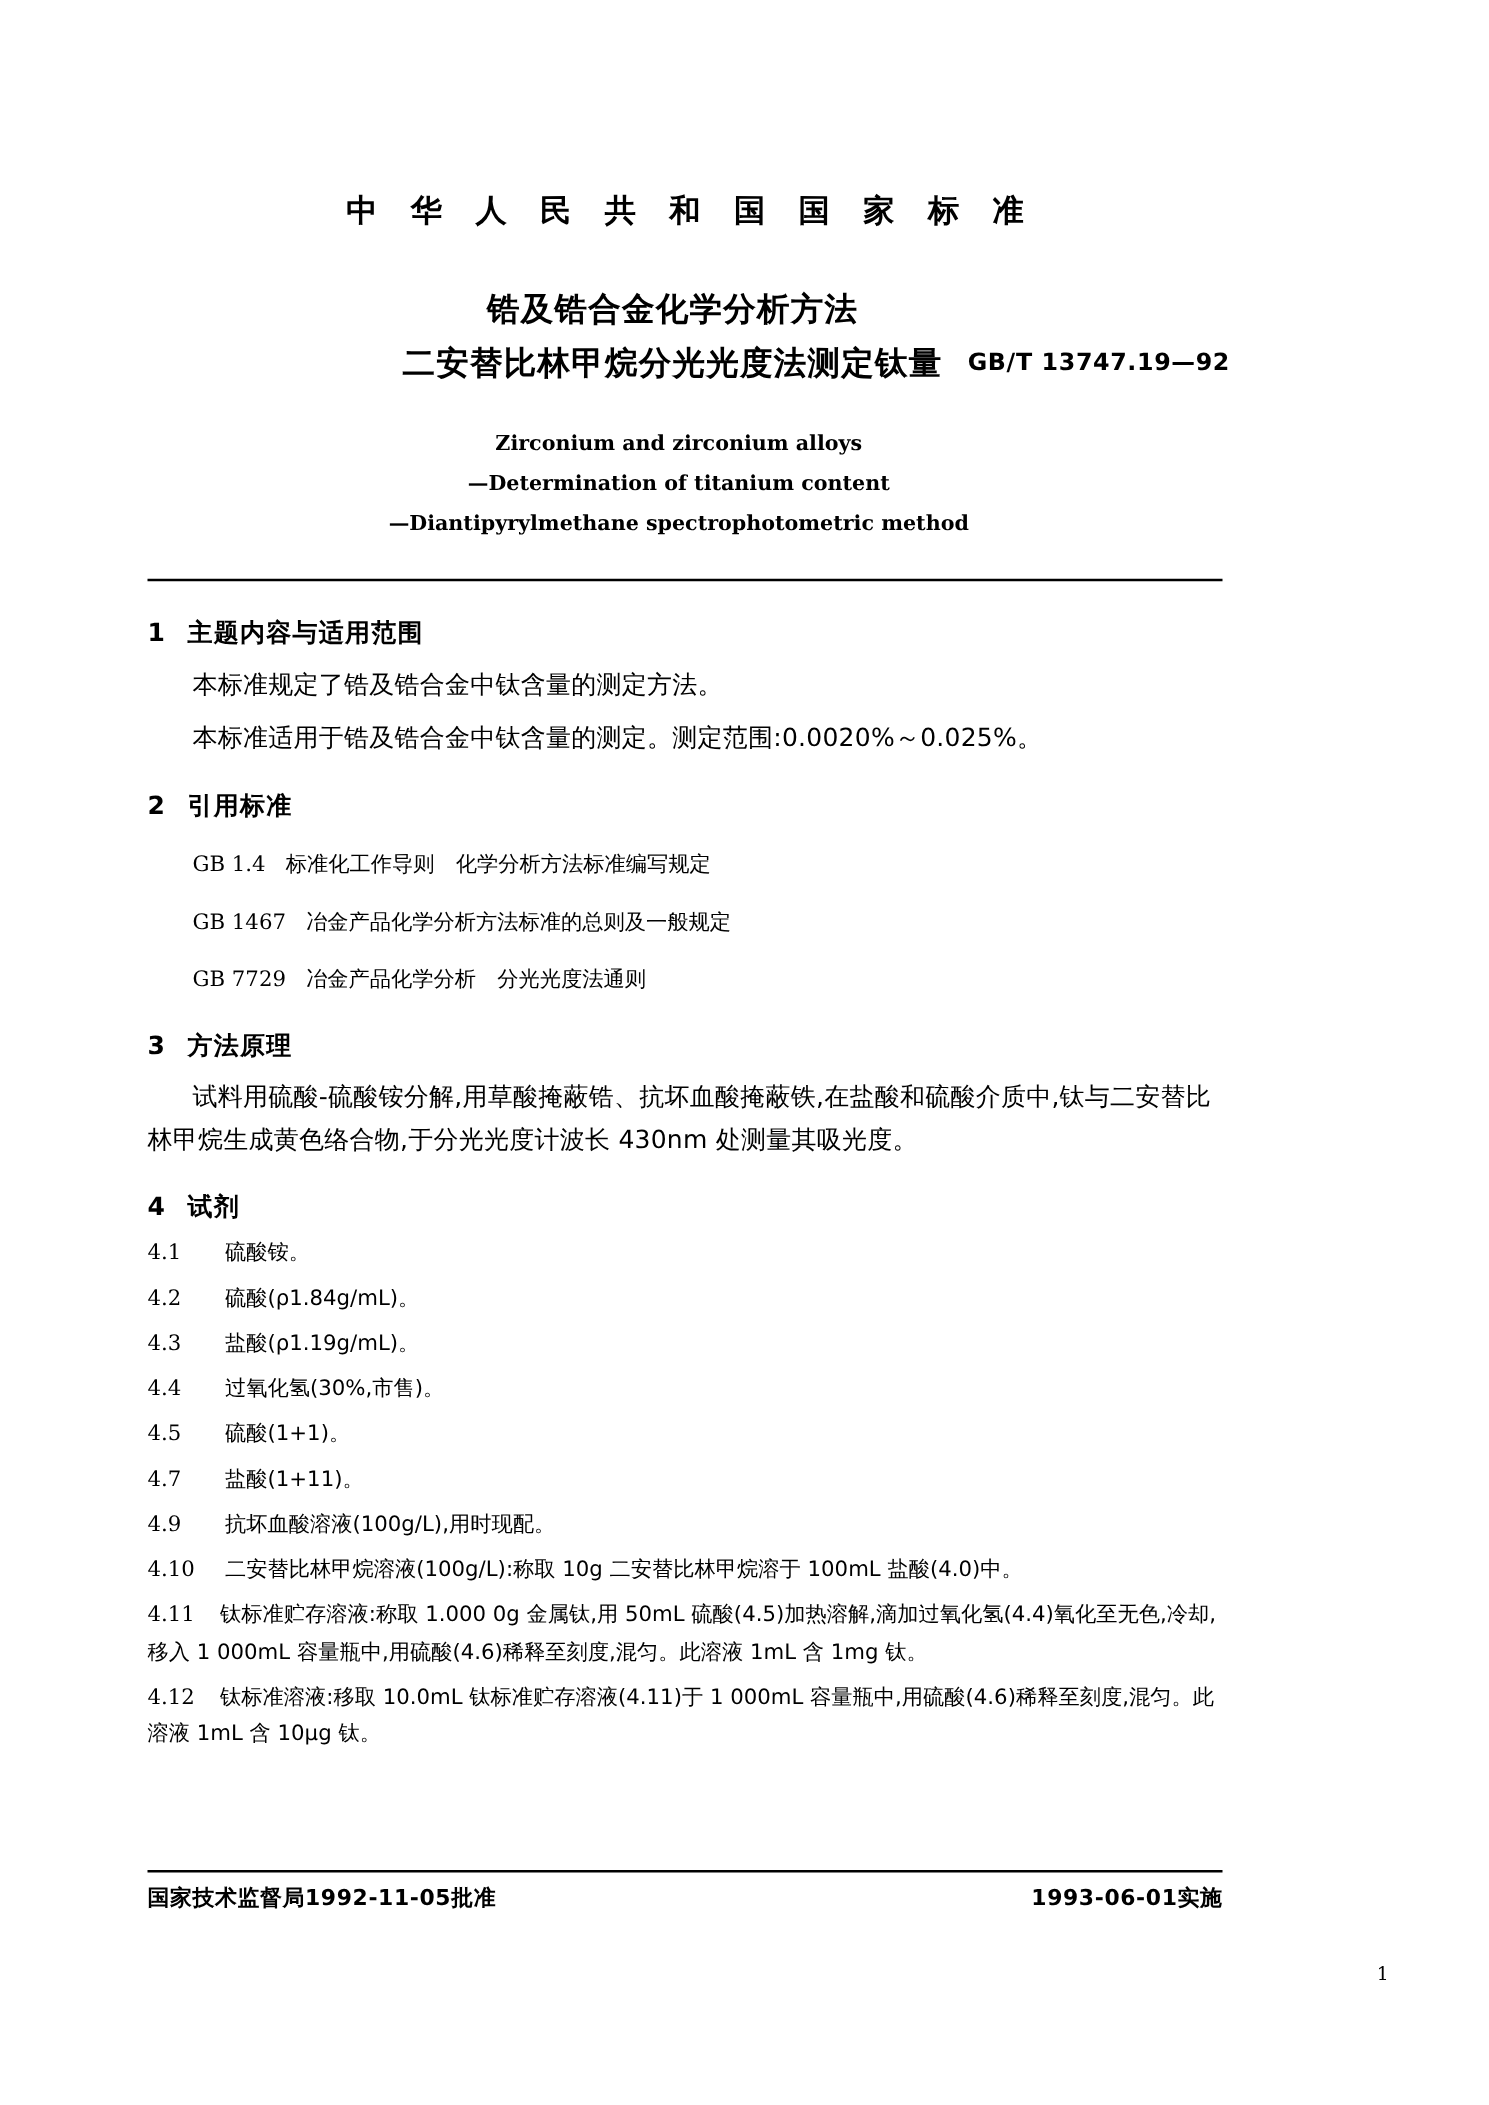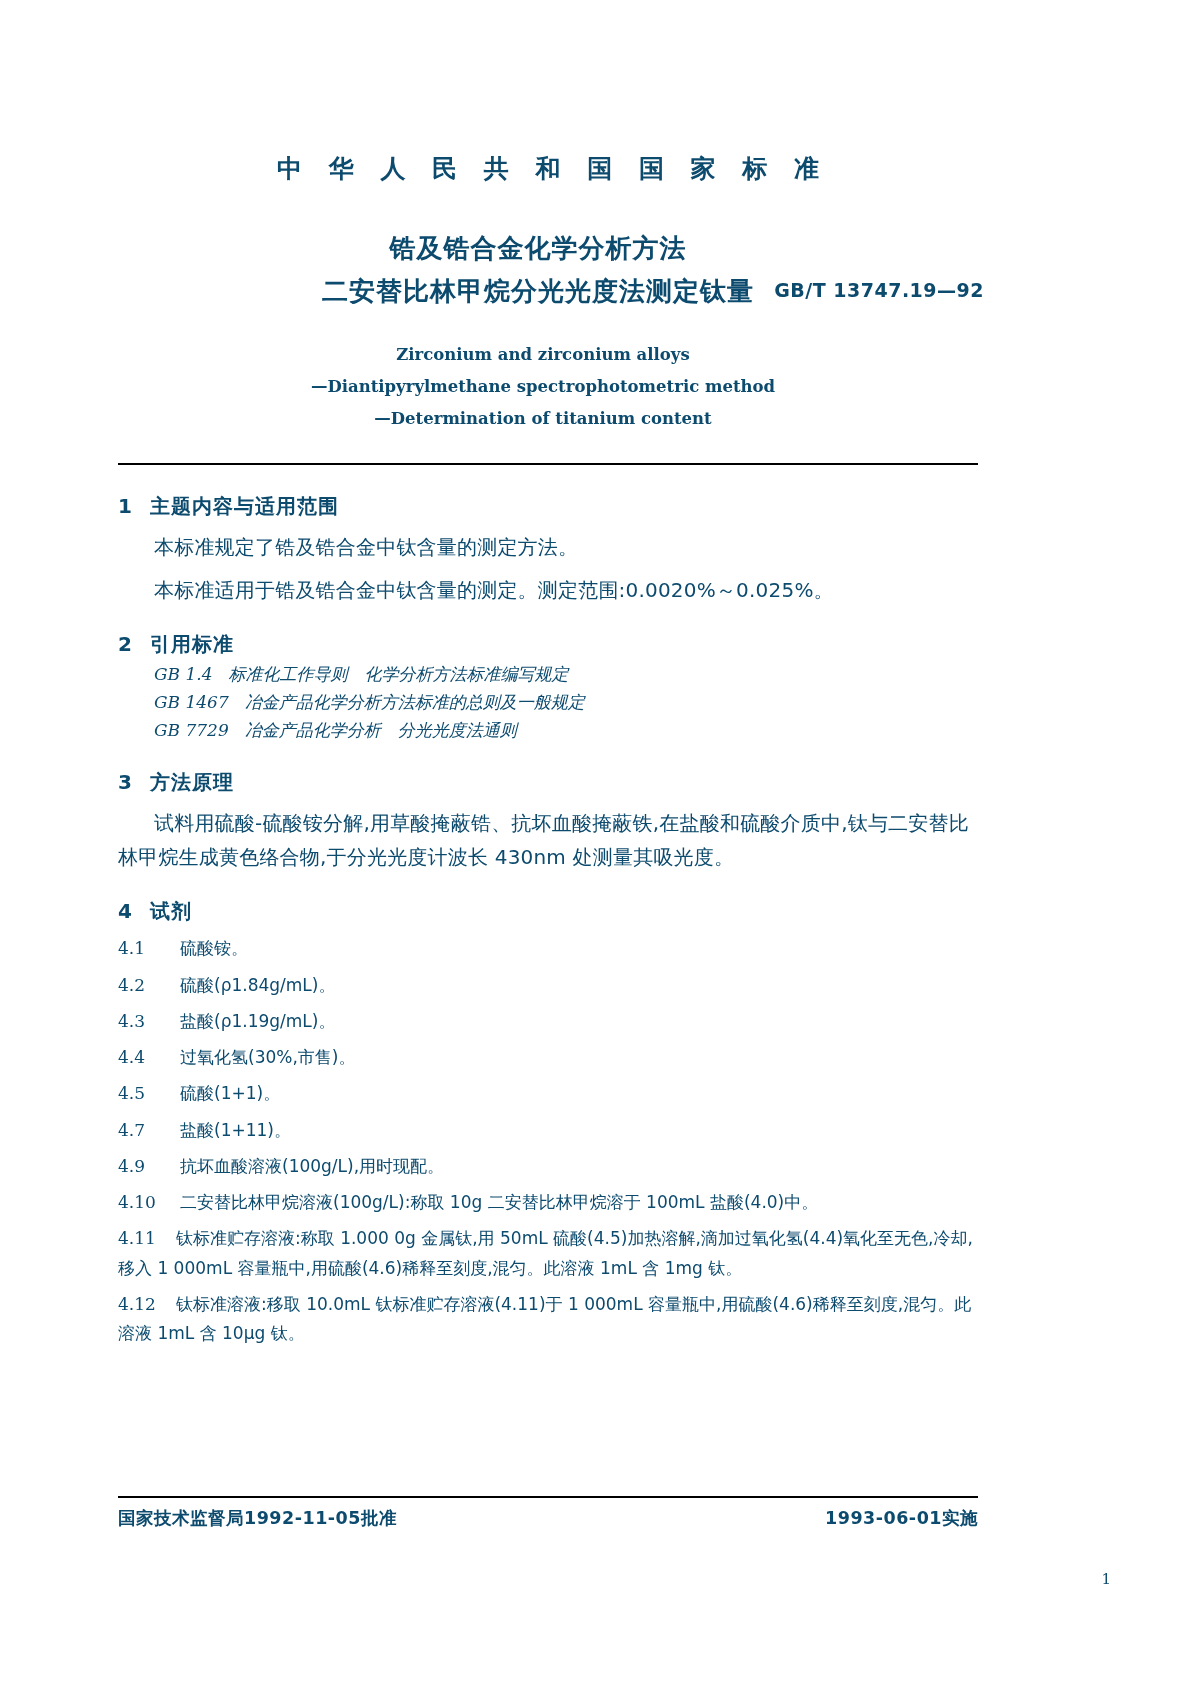--- a/index.html
+++ b/index.html
@@ -7,21 +7,21 @@
     padding: 0;
     background: #ffffff;
   }
   .page {
     position: relative;
     width: 1191px;
     height: 1684px;
     margin: 0 auto;
     background: #ffffff;
     font-family: "DejaVu Sans", "Liberation Sans", sans-serif;
-    color: #0c4a6e;
+    color: #000000;
     overflow: hidden;
   }
   .content {
     position: absolute;
     left: 118px;
     top: 0;
     width: 860px;
   }
 
   
@@ -96,25 +96,24 @@
 
   .para {
     margin-top: 8px;
     text-indent: 36px;
     font-size: 20px;
     line-height: 1.72;
     letter-spacing: 0.2px;
   }
 
   .refline {
-    margin-top: 1px;
+    margin-top: 19px;
     padding-left: 36px;
     font-size: 17px;
     line-height: 1.6;
-    font-style: italic;
   }
   .refline .code {
     font-family: "DejaVu Serif", "Liberation Serif", serif;
     font-size: 17px;
   }
   .refline .gap { display: inline-block; width: 16px; }
 
   .item {
     margin-top: 7px;
     font-size: 17px;
@@ -175,22 +174,22 @@
     <div class="std-header">中 华 人 民 共 和 国 国 家 标 准</div>
 
     <div class="title-block">
       <div class="title-line">锆及锆合金化学分析方法</div>
       <div class="title-line">二安替比林甲烷分光光度法测定钛量</div>
       <div class="std-number">GB/T 13747.19—92</div>
     </div>
 
     <div class="en-title">
       <div>Zirconium and zirconium alloys</div>
+      <div>—Determination of titanium content</div>
       <div>—Diantipyrylmethane spectrophotometric method</div>
-      <div>—Determination of titanium content</div>
     </div>
 
     <hr class="rule">
 
     <div class="body">
 
       <div class="clause">
         <span class="num">1</span><span class="txt">主题内容与适用范围</span>
       </div>
       <div class="para">本标准规定了锆及锆合金中钛含量的测定方法。</div>

